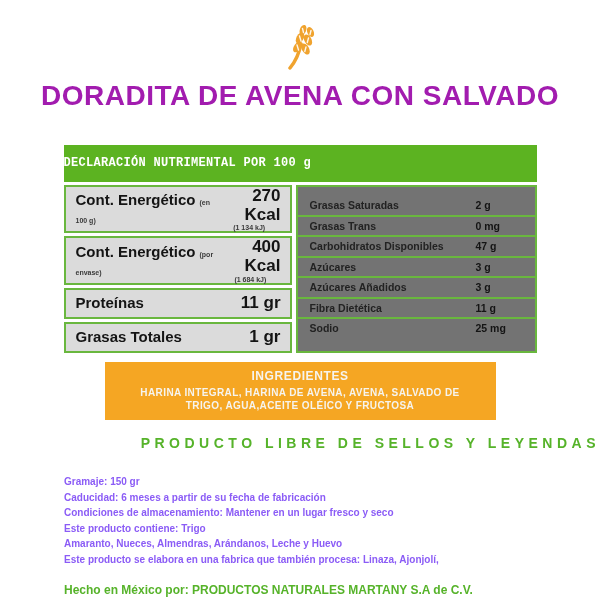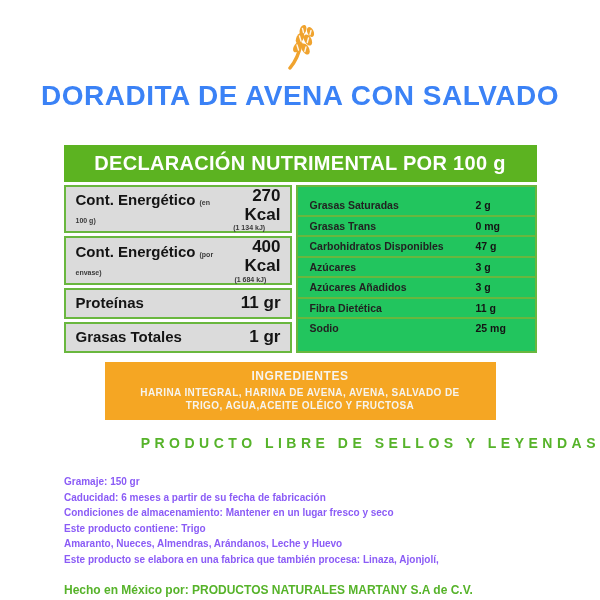--- a/index.html
+++ b/index.html
@@ -4,42 +4,42 @@
 <style>
   html,body { margin:0; padding:0; }
   body {
     width:600px; height:600px; background:#ffffff;
     font-family:"Liberation Sans", sans-serif;
     -webkit-font-smoothing:antialiased;
     overflow:hidden;
   }
   .icon-row { text-align:center; padding-top:24px; height:46px; }
   .page-title {
-    text-align:center; color:#3b82f6; font-weight:bold;
+    text-align:center; color:#a21caf; font-weight:bold;
     font-size:28px; letter-spacing:0.5px; margin-top:10px; line-height:32px;
   }
   .nutri { width:473px; margin:33px auto 0; }
   .nutri-header {
-    background:#5CB321; color:#ffffff; font-weight:bold; font-size:20px;
-    text-align:center; height:37px; line-height:37px; letter-spacing:0.3px;
+    background:#5CB321; color:#ffffff; font-weight:bold; font-size:12px;
+    text-align:left; height:37px; line-height:37px; letter-spacing:0.3px;font-family:Liberation Mono, monospace;
   }
   .nutri-body { display:flex; gap:4px; margin-top:3px; height:168px; }
   .col-left { width:228px; display:flex; flex-direction:column; gap:3px; }
   .ebox {
     flex:1; background:#DBDBDB; border:2px solid #69B73E;
     display:flex; align-items:center; justify-content:space-between;
     padding:0 9px 0 10px; box-sizing:border-box;
   }
   .elabel { font-weight:bold; font-size:15px; color:#141414; }
   .esub { font-size:7px; font-weight:bold; color:#3a3a3a; margin-left:4px; }
   .eval-wrap { text-align:right; }
   .eval { font-weight:bold; font-size:17px; color:#141414; line-height:1.1; }
   .esubval { font-size:7px; font-weight:bold; color:#3a3a3a; text-align:center; }
   .col-right {
-    flex:1; background:#22c55e; border:2px solid #69B73E;
+    flex:1; background:#737373; border:2px solid #69B73E;
     padding-top:9px; box-sizing:border-box;
   }
   .nrow {
     display:flex; align-items:center; height:18.5px;
     padding:0 8px 0 12px; border-bottom:2px solid #69B73E;
   }
   .nrow:last-child { border-bottom:none; }
   .nrow .lbl { width:166px; font-size:10.5px; font-weight:bold; color:#222222; }
   .nrow .val { font-size:10.5px; font-weight:bold; color:#141414; }
   .ingredients {

